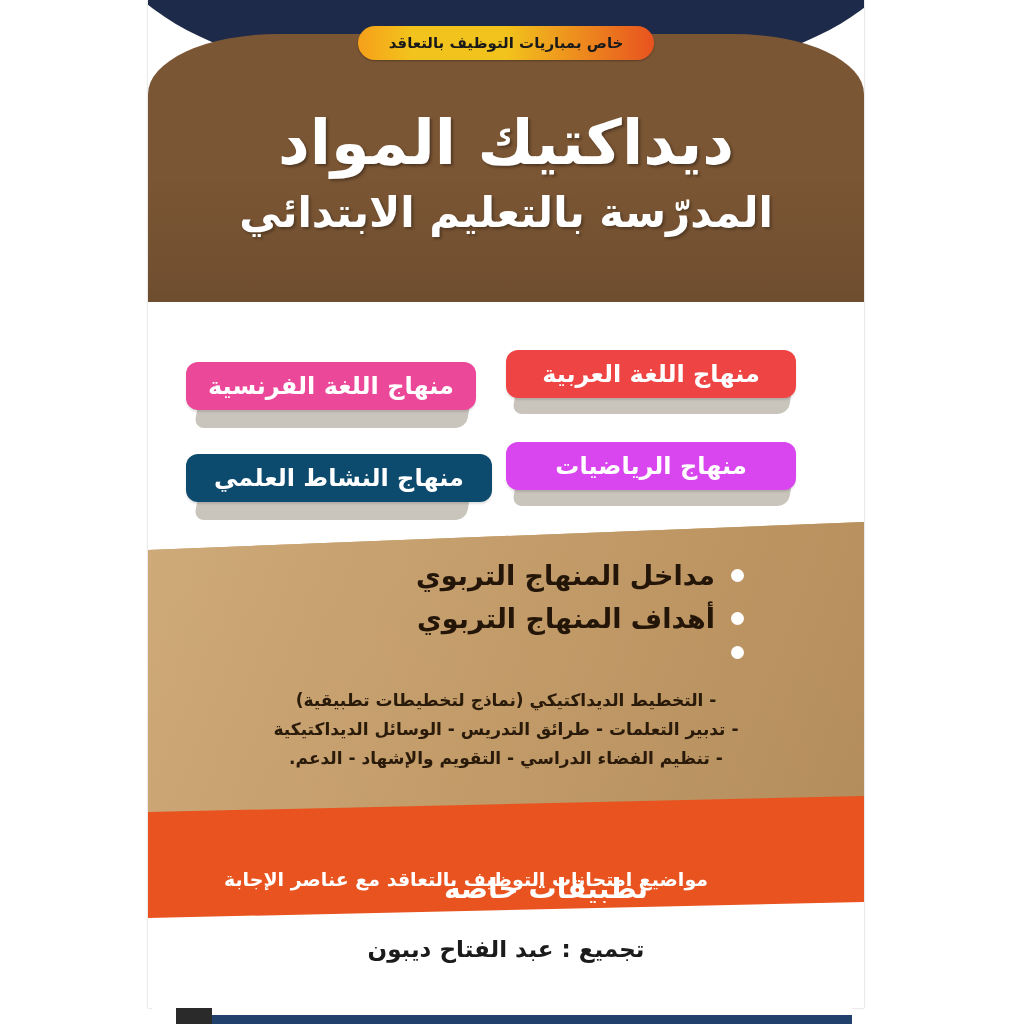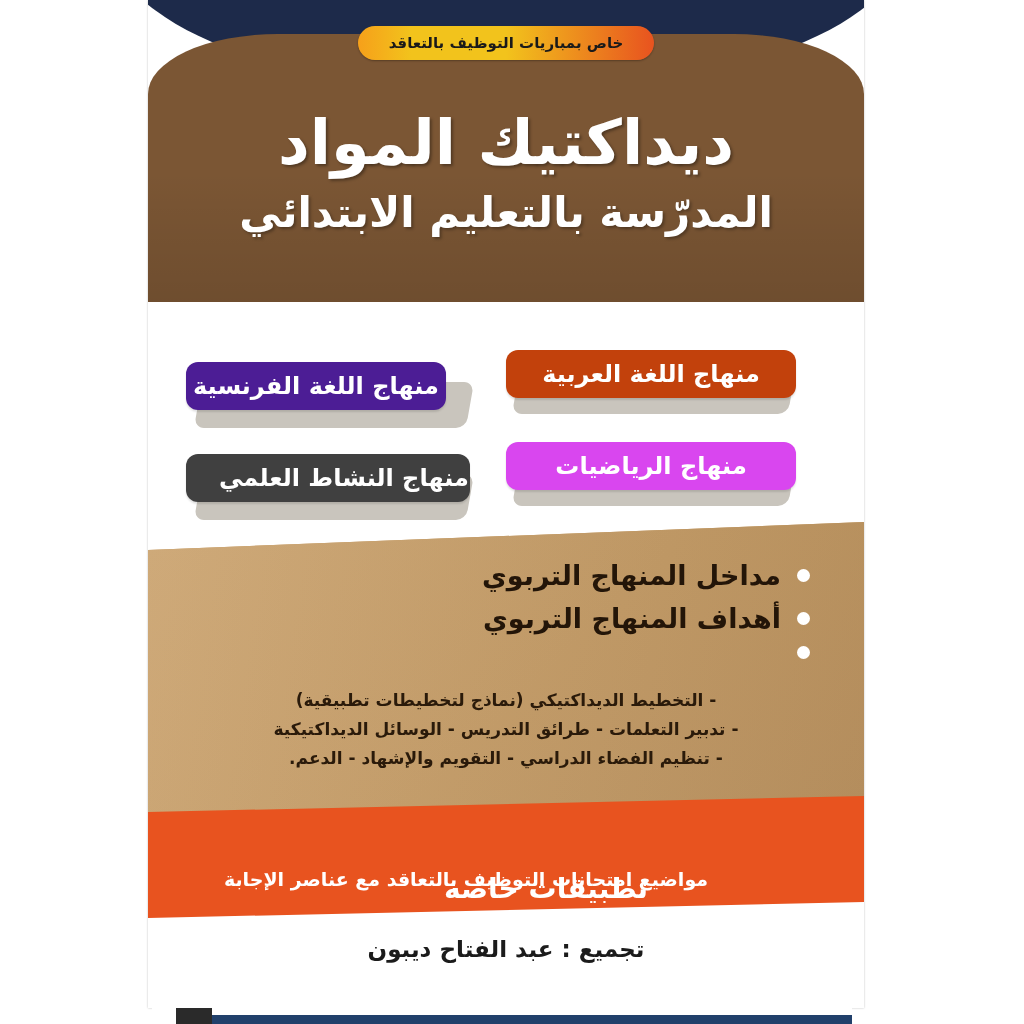--- a/index.html
+++ b/index.html
@@ -133,28 +133,28 @@
     position: absolute;
     height: 46px;
     border-radius: 10px;
     background: #c9c5bd;
     transform: skewX(-10deg);
     z-index: 1;
   }
   .pill { z-index: 2; }
 
   
-  #pill-arabic     { left: 358px; top: 48px; width: 290px; background: #c2410c; }
+  #pill-arabic     { left: 358px; top: 48px; width: 290px; background: #ef4444; }
   #shadow-arabic   { left: 368px; top: 66px; width: 276px; }
-  #pill-french     { left: 38px;  top: 60px; width: 260px; background: #4c1d95; }
+  #pill-french     { left: 38px;  top: 60px; width: 290px; background: #ec4899; }
   #shadow-french   { left: 50px;  top: 80px; width: 272px; }
   
   #pill-math       { left: 358px; top: 140px; width: 290px; background: #d946ef; }
   #shadow-math     { left: 368px; top: 158px; width: 276px; }
-  #pill-science    { left: 38px;  top: 152px; width: 252px; background: #404040; padding-left: 32px; }
+  #pill-science    { left: 38px;  top: 152px; width: 306px; background: #0c4a6e; }
   #shadow-science  { left: 50px;  top: 172px; width: 272px; }
 
   
   .content-panel {
     position: absolute;
     left: 0;
     top: 522px;
     width: 716px;
     height: 290px;
     background: linear-gradient(135deg, #c79b62 0%, #b9accb 0%, #c9a06a 2%, #c49a63 55%, #bf9663 100%);
@@ -172,21 +172,21 @@
     right: 0;
     width: 716px;
     padding: 0;
     z-index: 4;
   }
   .bullet-row {
     display: flex;
     align-items: center;
     justify-content: flex-start;
     margin: 0 0 12px 0;
-    padding-right: 54px;
+    padding-right: 120px;
   }
   .bullet-dot {
     width: 13px;
     height: 13px;
     border-radius: 50%;
     background: #ffffff;
     margin-left: 16px;
     flex: 0 0 auto;
   }
   .bullet-text {

